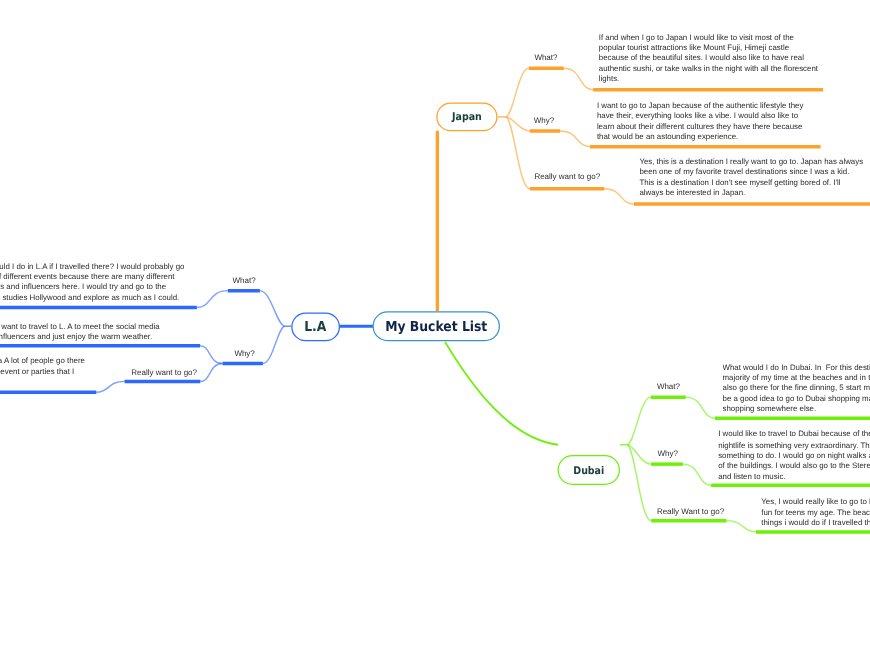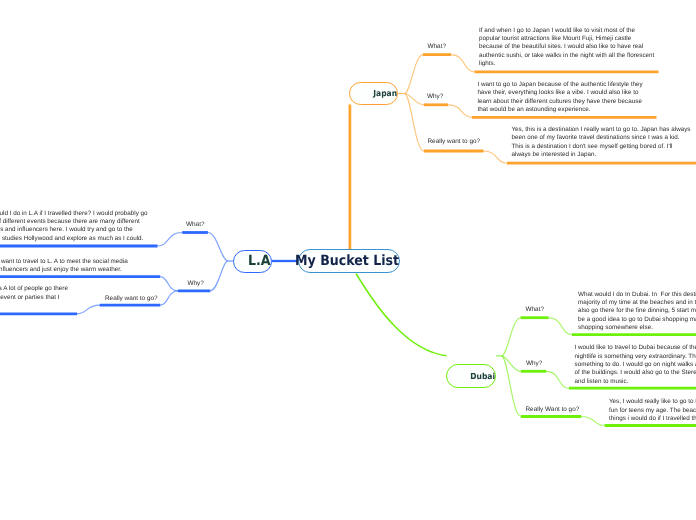--- a/index.html
+++ b/index.html
@@ -2,30 +2,30 @@
 <html><head>
 <meta charset="utf-8">
 <style>
   html,body{margin:0;padding:0;}
   body{width:696px;height:520px;background:#fff;overflow:hidden;
        font-family:"Liberation Sans",sans-serif;position:relative;
        -webkit-font-smoothing:antialiased;text-rendering:geometricPrecision;}
   #canvas{position:absolute;left:0;top:0;width:696px;height:520px;overflow:hidden;}
   svg#links{position:absolute;left:0;top:0;width:696px;height:520px;}
   .node{position:absolute;box-sizing:border-box;background:#fdfefe;
-        display:flex;align-items:center;justify-content:flex-end;
+        display:flex;align-items:center;justify-content:center;
         font-family:"DejaVu Sans",sans-serif;font-stretch:condensed;
         font-weight:bold;border-radius:999px;white-space:nowrap;}
   .node > span{transform:translateZ(0);}
   #n-center{left:298px;top:248.6px;width:102px;height:24.9px;
-            border:1.6px solid #3a93cf;font-size:14px;color:#13244a;}
+            border:1.6px solid #3a93cf;font-size:11px;color:#13244a;}
   #n-japan{left:349px;top:82px;width:49px;height:22.5px;
            border:1.8px solid #fda22d;font-size:8.4px;color:#1b4039;}
   #n-la{left:233px;top:249.5px;width:38.5px;height:23px;
-        border:1.8px solid #2d69ff;font-size:14px;color:#1b4039;}
+        border:1.8px solid #2d69ff;font-size:11px;color:#1b4039;}
   #n-dubai{left:446px;top:344px;width:50px;height:23.5px;
            border:1.8px solid #6ef00a;font-size:8.4px;color:#1b4039;margin-top:20px;}
   .topic{position:absolute;font-size:6.4px;color:#2b2b2b;white-space:nowrap;
          transform:translateZ(0);}
   .para{position:absolute;font-size:6.3px;color:#2b2b2b;line-height:8.4px;
         white-space:pre;transform:translateZ(0);}
 </style>
 </head>
 <body>
 

